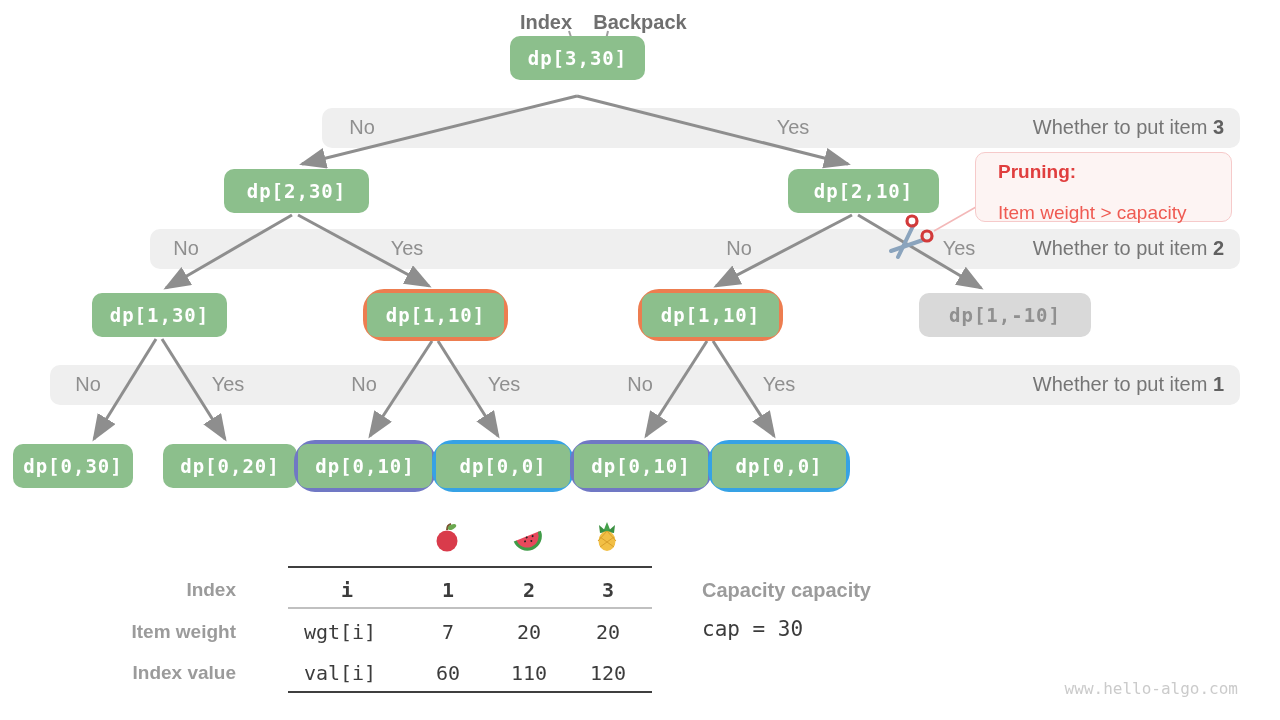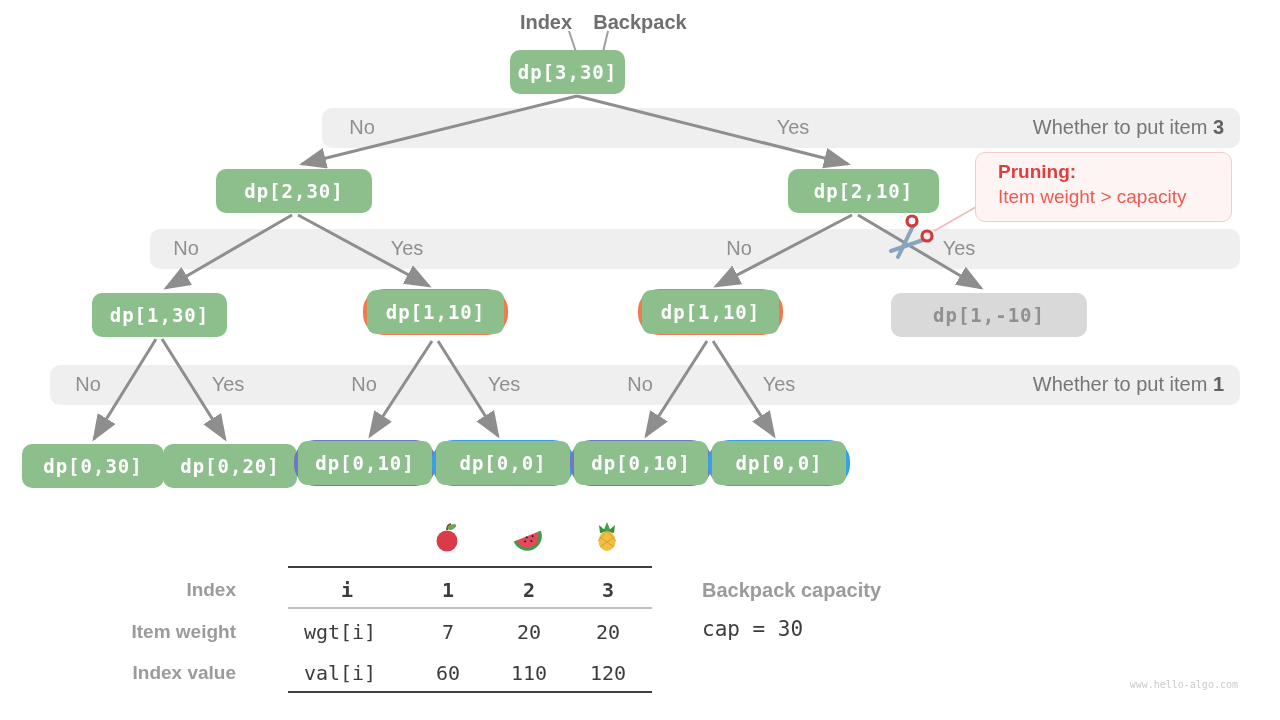--- a/index.html
+++ b/index.html
@@ -11,62 +11,63 @@
   .band-q{position:absolute;z-index:2;font-size:20px;color:#757575;white-space:nowrap;text-align:right;}
   .band-q b{color:#616161;}
   
   #edges{position:absolute;left:0;top:0;z-index:3;}
   
   .node{position:absolute;z-index:4;display:flex;align-items:center;justify-content:center;
         height:44px;border-radius:10px;background:#8cbf8c;color:#ffffff;
         font-family:"DejaVu Sans Mono",monospace;font-weight:bold;font-size:19px;letter-spacing:1px;
         box-sizing:border-box;white-space:nowrap;}
   .node.gray{background:#d9d9d9;color:#909090;}
-  .ring{position:absolute;z-index:4;box-sizing:border-box;border-radius:21px;height:46px;
+  .ring{position:absolute;z-index:4;box-sizing:border-box;border-radius:21px;height:52px;
         display:flex;align-items:center;justify-content:center;}
   .ring .node{position:static;height:44px;width:100%;border-radius:9px;}
   .ring.orange{border:4px solid #ed7d50;}
   .ring.purple{border:4px solid #7078c4;}
   .ring.blue{border:4px solid #36a2e5;}
   
   .toplabel{position:absolute;z-index:5;font-size:20px;font-weight:bold;color:#6f6f6f;transform:translateX(-50%);}
   
   .callout{position:absolute;z-index:6;left:975px;top:152px;width:257px;height:70px;box-sizing:border-box;
            background:#fdf4f3;border:1.5px solid #f6caca;border-radius:10px;padding:8px 16px 0 22px;}
   .callout .t1{font-size:19px;font-weight:bold;color:#e03e3e;}
   .callout .t1 .colon{font-weight:bold;color:#e03e3e;}
-  .callout .t2{font-size:19px;color:#ef5a52;margin-top:3px;}
+  .callout .t2{font-size:19px;color:#ef5a52;margin-top:19px;}
   
   .tline{position:absolute;z-index:2;left:288px;width:364px;}
   .rowlabel{position:absolute;z-index:2;width:200px;text-align:right;font-size:19px;font-weight:bold;color:#9b9b9b;}
   .mono{font-family:"DejaVu Sans Mono",monospace;color:#3c3c3c;font-size:20px;}
   .cell{position:absolute;z-index:2;transform:translateX(-50%);white-space:nowrap;}
   .cell.bold{font-weight:bold;}
   .fruit{position:absolute;z-index:2;width:32px;height:32px;transform:translateX(-50%);}
   .cap-label{position:absolute;z-index:2;font-size:20px;font-weight:bold;color:#9b9b9b;}
   .cap-value{position:absolute;z-index:2;font-family:"DejaVu Sans Mono",monospace;font-size:21px;color:#3c3c3c;}
-  .watermark{position:absolute;z-index:2;font-family:"DejaVu Sans Mono",monospace;font-size:10px;color:#cbcbcb;}
+  .watermark{position:absolute;z-index:2;font-family:"DejaVu Sans Mono",monospace;font-size:16px;color:#cbcbcb;}
 </style>
 </head>
 <body>
 
 <div id="canvas">
 
   <div class="band" style="left:322px;top:108px;width:918px"></div>
   <div class="band" style="left:150px;top:229px;width:1090px"></div>
   <div class="band" style="left:50px;top:365px;width:1190px"></div>
 
   <span class="band-label" style="left:362px;top:116px">No</span>
   <span class="band-label" style="left:793px;top:116px">Yes</span>
   <span class="band-q" style="right:56px;top:116px"><span>Whether to put item </span><b>3</b></span>
 
   <span class="band-label" style="left:186px;top:237px">No</span>
   <span class="band-label" style="left:407px;top:237px">Yes</span>
   <span class="band-label" style="left:739px;top:237px">No</span>
   <span class="band-label" style="left:959px;top:237px">Yes</span>
+  <span class="band-q" style="right:56px;top:237px"><span>Whether to put item </span><b>2</b></span>
 
   <span class="band-label" style="left:88px;top:373px">No</span>
   <span class="band-label" style="left:228px;top:373px">Yes</span>
   <span class="band-label" style="left:364px;top:373px">No</span>
   <span class="band-label" style="left:504px;top:373px">Yes</span>
   <span class="band-label" style="left:640px;top:373px">No</span>
   <span class="band-label" style="left:779px;top:373px">Yes</span>
   <span class="band-q" style="right:56px;top:373px"><span>Whether to put item </span><b>1</b></span>
 
   <svg id="edges" width="1280" height="720">
@@ -101,32 +102,32 @@
       <line x1="913" y1="226" x2="898" y2="257" stroke="#8ba4bd" stroke-width="4" stroke-linecap="round"></line>
       <line x1="923" y1="240" x2="891" y2="251" stroke="#8ba4bd" stroke-width="4" stroke-linecap="round"></line>
       <circle cx="912" cy="221" r="5" stroke="#d23a3a" stroke-width="3.2" fill="none"></circle>
       <circle cx="927" cy="236" r="5" stroke="#d23a3a" stroke-width="3.2" fill="none"></circle>
     </g>
   </svg>
 
   <span class="toplabel" style="left:546px;top:11px">Index</span>
   <span class="toplabel" style="left:640px;top:11px">Backpack</span>
 
-  <div class="node" style="left:510px;top:50px;width:115px">dp[3,30]</div>
-  <div class="node" style="left:216px;top:169px;width:156px">dp[2,30]</div>
+  <div class="node" style="left:510px;top:36px;width:135px">dp[3,30]</div>
+  <div class="node" style="left:224px;top:169px;width:145px">dp[2,30]</div>
   <div class="node" style="left:788px;top:169px;width:151px">dp[2,10]</div>
   <div class="node" style="left:92px;top:293px;width:135px">dp[1,30]</div>
   <div class="ring orange" style="left:363px;top:289px;width:145px">
     <div class="node">dp[1,10]</div>
   </div>
   <div class="ring orange" style="left:638px;top:289px;width:145px">
     <div class="node">dp[1,10]</div>
   </div>
-  <div class="node gray" style="left:891px;top:293px;width:196px">dp[1,-10]</div>
-  <div class="node" style="left:22px;top:444px;width:142px">dp[0,30]</div>
+  <div class="node gray" style="left:919px;top:293px;width:172px">dp[1,-10]</div>
+  <div class="node" style="left:13px;top:444px;width:120px">dp[0,30]</div>
   <div class="node" style="left:163px;top:444px;width:134px">dp[0,20]</div>
   <div class="ring purple" style="left:294px;top:440px;width:142px">
     <div class="node">dp[0,10]</div>
   </div>
   <div class="ring blue" style="left:432px;top:440px;width:142px">
     <div class="node">dp[0,0]</div>
   </div>
   <div class="ring purple" style="left:570px;top:440px;width:142px">
     <div class="node">dp[0,10]</div>
   </div>
@@ -178,18 +179,18 @@
   <span class="cell mono" style="left:340px;top:620px">wgt[i]</span>
   <span class="cell mono" style="left:448px;top:620px">7</span>
   <span class="cell mono" style="left:529px;top:620px">20</span>
   <span class="cell mono" style="left:608px;top:620px">20</span>
 
   <span class="cell mono" style="left:340px;top:661px">val[i]</span>
   <span class="cell mono" style="left:448px;top:661px">60</span>
   <span class="cell mono" style="left:529px;top:661px">110</span>
   <span class="cell mono" style="left:608px;top:661px">120</span>
 
-  <span class="cap-label" style="left:702px;top:579px">Backpack capacity</span>
+  <span class="cap-label" style="left:702px;top:579px">Capacity capacity</span>
   <span class="cap-value" style="left:702px;top:617px">cap = 30</span>
 
   <span class="watermark" style="right:42px;top:679px">www.hello-algo.com</span>
 
 </div>
 
 </body></html>

